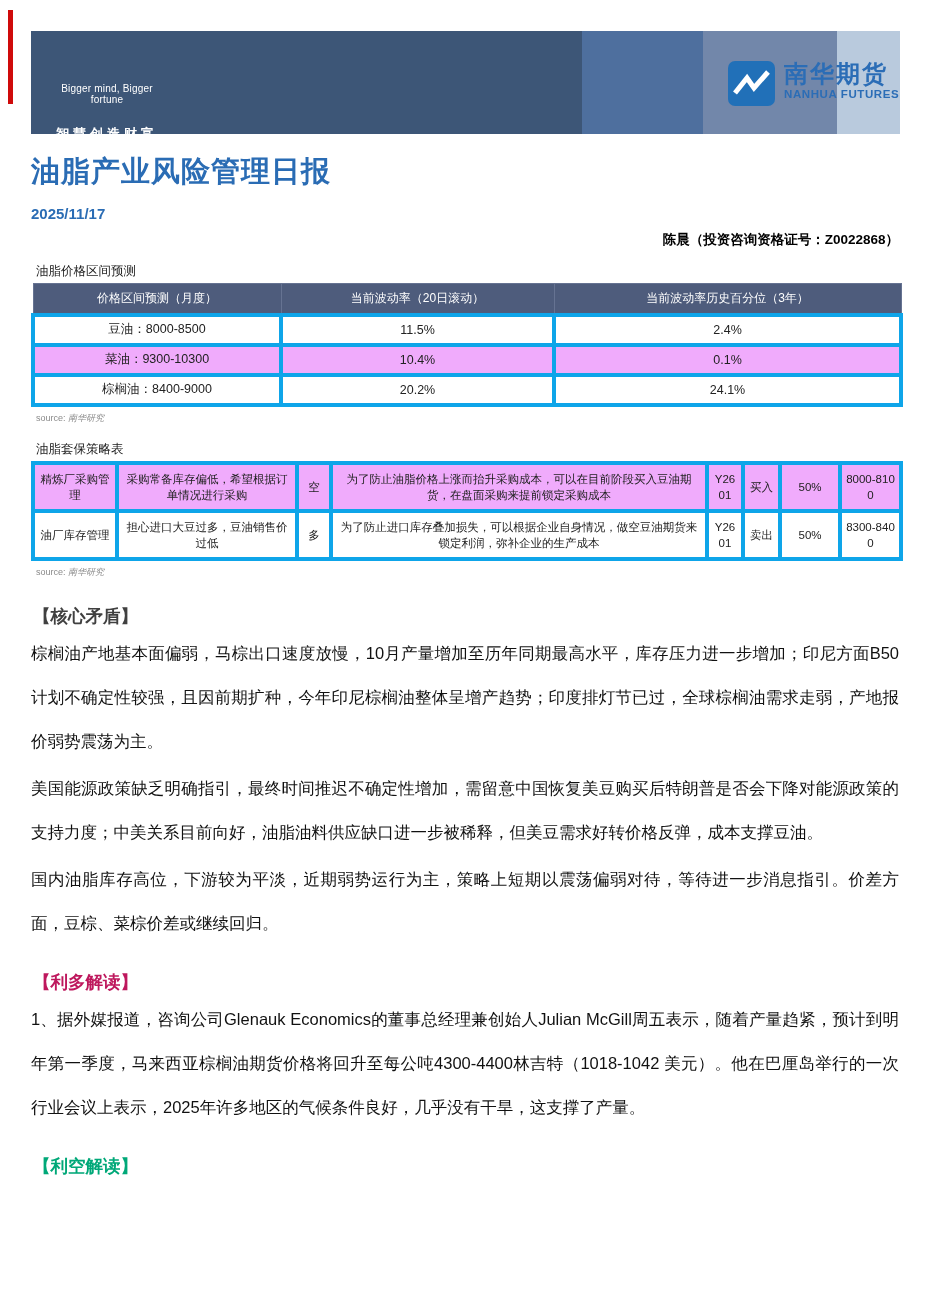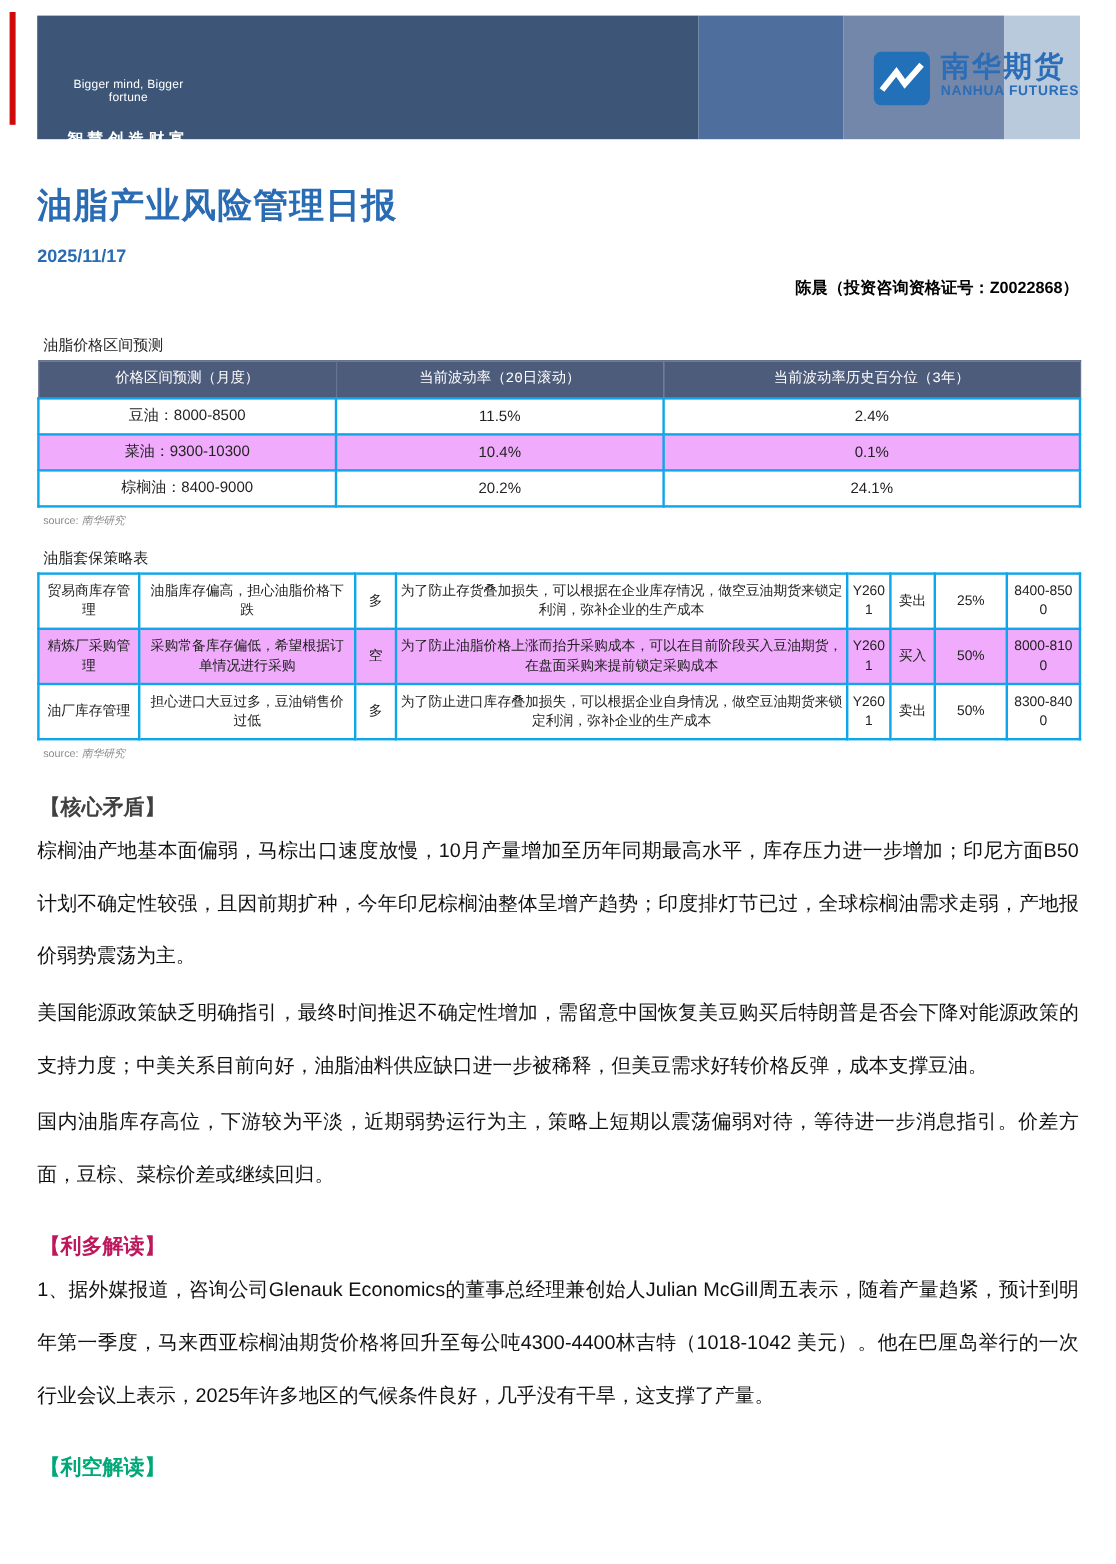--- a/index.html
+++ b/index.html
@@ -4,49 +4,49 @@
 <style>
   * { box-sizing: border-box; }
   html,body { margin:0; padding:0; background:#ffffff; }
   .page {
     position:relative; width:930px; height:1303px; overflow:hidden;
     background:#ffffff; font-family:"Liberation Sans","DejaVu Sans",sans-serif;
   }
   .red-mark { position:absolute; left:8px; top:10px; width:5px; height:94px; background:#cf0a0a; }
 
   
-  .banner { position:absolute; left:31px; top:13px; width:869px; height:103px; display:flex; }
+  .banner { position:absolute; left:31px; top:31px; width:869px; height:103px; display:flex; }
   .band-main { width:551px; height:103px; background:#3d5677; position:relative; }
   .band-2 { width:121px; height:103px; background:#4e6f9e; }
   .band-3 { width:134px; height:103px; background:#7287aa; }
   .band-4 { width:63px;  height:103px; background:#b9cadd; }
   .taglines { position:absolute; left:20px; top:52px; width:112px; text-align:center; color:#fff; }
   .tag-en { font-size:10px; letter-spacing:0.2px; }
   .tag-cn { font-size:13px; font-weight:bold; letter-spacing:4px; margin-top:20px; white-space:nowrap; }
   .logo { position:absolute; left:697px; top:30px; display:flex; align-items:flex-start; }
   .logo-text { margin-left:9px; color:#2b6db6; }
   .logo-cn { font-size:24px; font-weight:bold; letter-spacing:2px; line-height:1.05; white-space:nowrap; }
   .logo-en { font-size:11.5px; font-weight:bold; letter-spacing:0.6px; margin-top:2px; white-space:nowrap; }
 
   
   .content { position:absolute; left:31px; top:150px; width:868px; }
   .title { font-size:29px; font-weight:bold; color:#2a6cb4; margin:2px 0 0 0; letter-spacing:1px; }
   .date { font-size:15px; font-weight:bold; color:#2a6cb4; margin-top:13px; }
   .analyst { margin-top:9px; text-align:right; font-size:13.5px; font-weight:bold; color:#000; line-height:1.35; }
 
   .tbl-caption { font-size:12.5px; color:#222; margin:0 0 3px 5px; }
-  .tbl-block1 { margin-top:31px; }
+  .tbl-block1 { margin-top:14px; }
   .tbl-block2 { margin-top:16px; }
   table { width:100%; border-collapse:collapse; table-layout:fixed; }
   th { background:#4e5c7c; color:#fff; font-weight:normal; font-size:12px;
        border:1px solid #667392; padding:3px 2px; line-height:1.3; }
-  td { border:2px solid #0ea5e9; font-size:12.5px; color:#222; text-align:center;
+  td { border:4px solid #0ea5e9; font-size:12.5px; color:#222; text-align:center;
        padding:4px 3px; background:#fff; }
   tr.alt td { background:#f0abfc; }
-  .price th { height:31px;font-family:Liberation Mono, monospace; }
+  .price th { height:31px; }
   .price td { height:30px; }
   .hedge th { height:40px; font-size:12px; }
   .hedge td { font-size:11.5px; line-height:1.4; word-break:break-all; padding:6px 3px; }
   .src { margin:5px 0 0 5px; font-size:9px; color:#8a8a8a; }
   .src .val { font-style:italic; }
 
   
   .sec-h { font-size:17.5px; font-weight:bold; margin:25px 0 0 2px; }
   .sec-h.core { color:#404040; }
   .sec-h.bull { color:#be185d; }
@@ -137,30 +137,20 @@
           <col style="width:84px">
             <col style="width:180px">
             <col style="width:34px">
             <col style="width:376px">
           <col style="width:36px">
             <col style="width:37px">
             <col style="width:60px">
             <col style="width:61px">
         </colgroup>
         <tbody>
-        <tr>
-          <td>贸易商库存管理</td>
-          <td>油脂库存偏高，担心油脂价格下跌</td>
-          <td>多</td>
-          <td>为了防止存货叠加损失，可以根据在企业库存情况，做空豆油期货来锁定利润，弥补企业的生产成本</td>
-          <td>Y2601</td>
-          <td>卖出</td>
-          <td>25%</td>
-          <td>8400-8500</td>
-        </tr>
         <tr class="alt">
           <td>精炼厂采购管理</td>
           <td>采购常备库存偏低，希望根据订单情况进行采购</td>
           <td>空</td>
           <td>为了防止油脂价格上涨而抬升采购成本，可以在目前阶段买入豆油期货，在盘面采购来提前锁定采购成本</td>
           <td>Y2601</td>
           <td>买入</td>
           <td>50%</td>
           <td>8000-8100</td>
         </tr>

